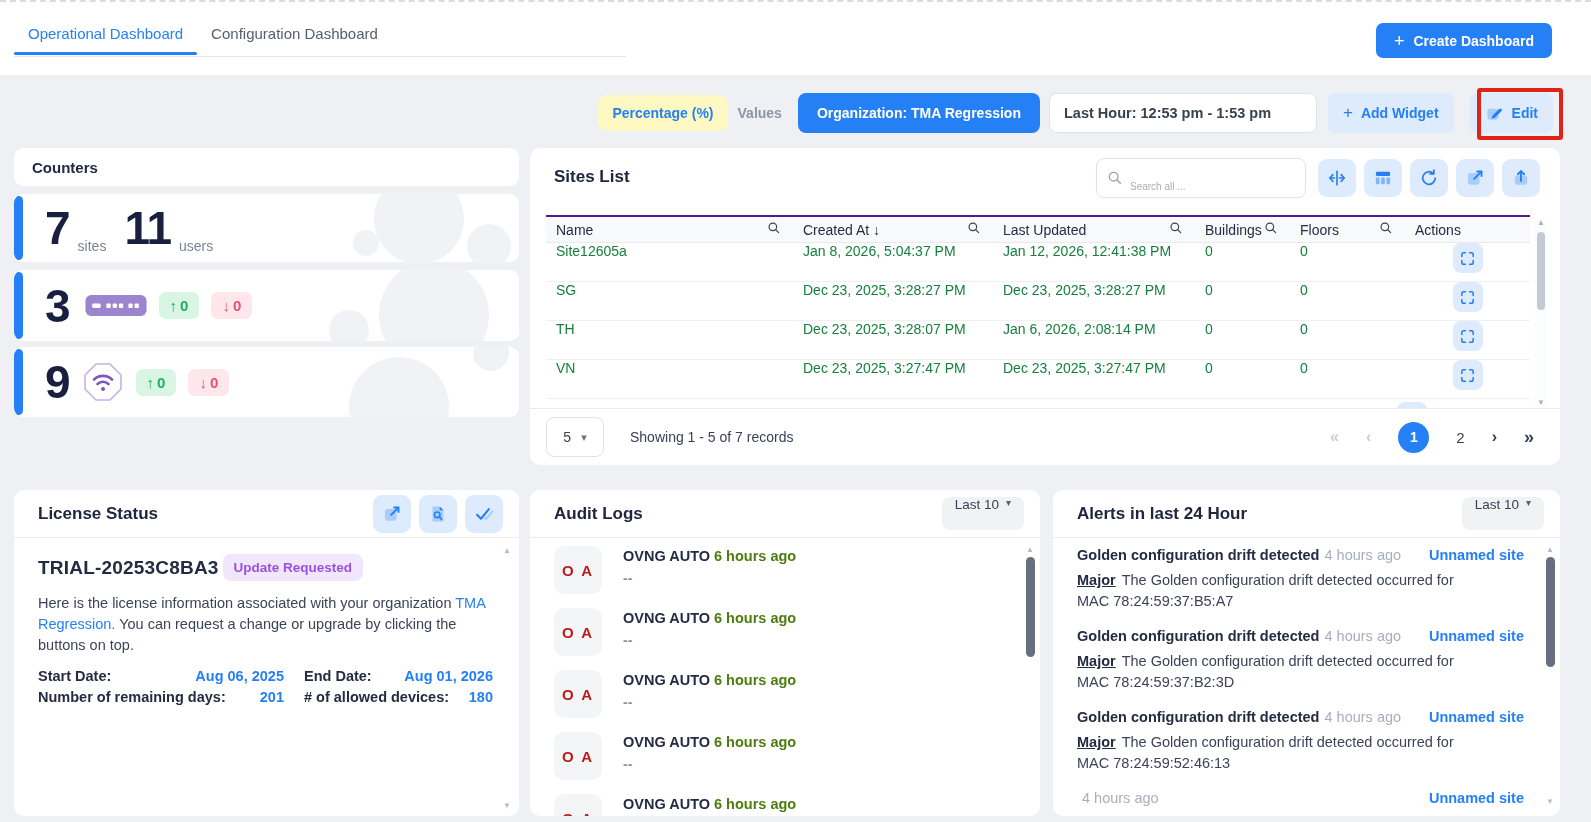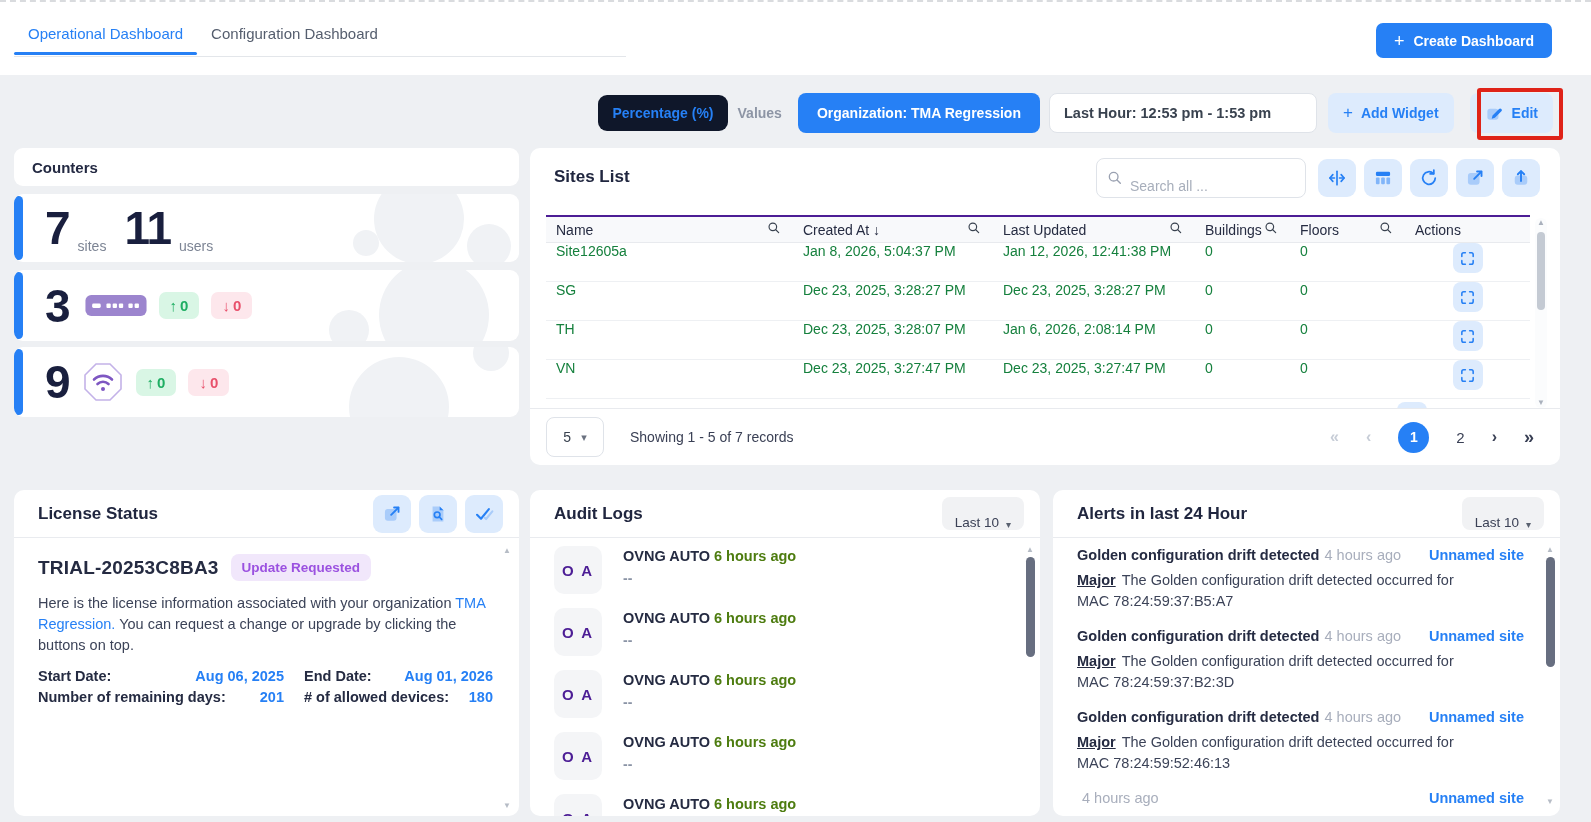--- a/index.html
+++ b/index.html
@@ -12,21 +12,21 @@
   .tabs { position:absolute; left:14px; top:17px; display:flex; align-items:flex-end; }
   .tabs-underline { position:absolute; left:14px; top:54px; width:612px; height:1px; background:#e3e6ea; }
   .tab { font-size:15px; color:#555e6e; padding:6px 14px 12px 14px; cursor:pointer; white-space:nowrap; }
   .tab.active { color:#2680f5; position:relative; }
   .tab.active::after { content:""; position:absolute; left:0; right:0; bottom:-1px; height:3px; background:#2680f5; border-radius:2px; }
   .create-btn { position:absolute; right:39px; top:21px; height:35px; padding:0 18px; background:#2680f5; color:#fff; border:none; border-radius:7px; font-size:14px; font-weight:700; display:flex; align-items:center; gap:9px; cursor:pointer; font-family:inherit; }
   .create-btn .plus { font-size:18px; font-weight:400; line-height:1; }
 
   
   .toolbar { position:absolute; top:93px; right:38px; height:40px; display:flex; align-items:center; }
-  .pct-pill { background:#0f172a; color:#2680f5; font-weight:700; font-size:14px; padding:10px 14px; border-radius:9px; cursor:pointer; }
+  .pct-pill { background:#fef9c3; color:#2680f5; font-weight:700; font-size:14px; padding:10px 14px; border-radius:9px; cursor:pointer; }
   .values-lbl { color:#8d95a5; font-weight:700; font-size:14px; margin:0 16px 0 10px; cursor:pointer; }
   .org-btn { background:#2680f5; color:#fff; font-weight:700; font-size:14px; height:40px; padding:0 19px; border:none; border-radius:8px; cursor:pointer; font-family:inherit; }
   .date-input { margin-left:9px; width:268px; height:40px; background:#fff; border:1px solid #dfe3e9; border-radius:8px; font-size:14.5px; font-weight:700; color:#39424f; padding:0 14px; font-family:inherit; }
   .soft-btn { background:#ddebfd; color:#2680f5; font-weight:700; font-size:14px; height:40px; border:none; border-radius:8px; display:flex; align-items:center; gap:8px; cursor:pointer; font-family:inherit; }
   .addw-btn { margin-left:11px; padding:0 15px; }
   .edit-btn { margin-left:16px; padding:0 15px; }
   .edit-highlight { position:absolute; left:1477px; top:88px; width:86px; height:52px; border:4px solid #df2318; border-radius:3px; pointer-events:none; z-index:40; }
 
   
   .counters-head { position:absolute; left:14px; top:148px; width:505px; height:38px; background:#fff; border-radius:9px; display:flex; align-items:center; padding-left:18px; font-size:15px; font-weight:700; color:#232942; }
@@ -43,21 +43,21 @@
 
   
   .panel { position:absolute; background:#fff; border-radius:10px; }
   .panel-title { font-size:17px; font-weight:700; color:#20263f; }
 
   
   #sites-panel { left:530px; top:148px; width:1030px; height:317px; }
   #sites-title { position:absolute; left:24px; top:19px; }
   .sites-tools { position:absolute; top:10px; right:20px; display:flex; align-items:center; gap:8px; }
   .search-box { width:210px; height:40px; border:1px solid #dfe3e9; border-radius:8px; display:flex; align-items:center; padding:0 10px; gap:7px; color:#9aa1b1; margin-right:4px; background:#fff; }
-  .search-box input { border:none; outline:none; font-size:14px; width:100%; font-family:inherit; color:#0369a1;margin-top:16px; }
+  .search-box input { border:none; outline:none; font-size:10px; width:100%; font-family:inherit; color:#0369a1;margin-top:16px; }
   .search-box input::placeholder { color:#a7aebb; }
   .icon-btn { width:38px; height:38px; border-radius:9px; background:#ddebfd; color:#2680f5; display:flex; align-items:center; justify-content:center; border:none; cursor:pointer; }
   .sites-table { position:absolute; left:16px; top:67px; width:984px; }
   .thead { display:flex; height:28px; background:#f8f9fb; border-top:2px solid #4c1d95; border-bottom:1px solid #e8eaee; align-items:center; font-size:14px; color:#262c42; }
   .th { display:flex; align-items:center; justify-content:space-between; padding:0 12px 0 10px; }
   .th .mag { color:#39424f; flex:none; }
   .trow { display:flex; height:39px; align-items:flex-start; border-bottom:1px solid #eef0f3; font-size:14px; color:#15803d; }
   .td { padding:0 10px; overflow:hidden; white-space:nowrap; }
   .c-name{width:247px;} .c-created{width:200px;} .c-updated{width:202px;} .c-build{width:95px;} .c-floor{width:115px;} .c-act{width:125px; display:flex; justify-content:center;}
   .act-btn { width:30px; height:30px; border-radius:8px; background:#ddebfd; color:#2680f5; border:none; display:flex; align-items:center; justify-content:center; cursor:pointer; }
@@ -71,42 +71,42 @@
   .page-size .caret { font-size:11px; color:#6b7280; }
   .showing { margin-left:26px; font-size:14px; color:#3a4055; }
   .pager { position:absolute; right:26px; display:flex; align-items:center; gap:27px; font-size:16px; }
   .pg-nav { color:#3a4055; cursor:pointer; font-weight:700; }
   .pg-nav.disabled { color:#c7cdd7; }
   .pg-num { color:#3a4055; cursor:pointer; font-size:15px; }
   .pg-current { width:31px; height:31px; border-radius:50%; background:#2680f5; color:#fff; display:flex; align-items:center; justify-content:center; font-size:14px; font-weight:700; cursor:pointer; }
 
   
   .card-head { position:absolute; left:0; right:0; top:0; height:48px; display:flex; align-items:center; padding:0 16px 0 24px; border-bottom:1px solid #e9ebef; }
-  .filter-btn { margin-left:auto; height:33px; background:#f1f2f4; border:none; border-radius:8px; padding:0 13px; font-size:13.5px; color:#3a4055; display:flex; align-items:flex-end; gap:7px; cursor:pointer; font-family:inherit; }
+  .filter-btn { margin-left:auto; height:33px; background:#f1f2f4; border:none; border-radius:8px; padding:0 13px; font-size:13.5px; color:#3a4055; display:flex; align-items:flex-start; gap:7px; cursor:pointer; font-family:inherit; }
   .filter-btn .caret { font-size:10px; color:#5a6270; }
   .tiny-arrow { position:absolute; font-size:8px; color:#b6bcc6; }
 
   
   #license-panel { left:14px; top:490px; width:505px; height:326px; }
   .lic-body { position:absolute; left:24px; right:26px; top:48px; }
-  .lic-row1 { display:flex; align-items:center; gap:12px; margin-top:16px; }
+  .lic-row1 { display:flex; align-items:center; gap:4px; margin-top:16px; }
   .lic-name { font-size:19px; font-weight:700; color:#252b42; letter-spacing:.2px; }
   .lic-badge { background:#f1e7fb; color:#9b51e0; font-size:13.5px; font-weight:700; padding:6px 11px; border-radius:8px; }
   .lic-desc { margin-top:12px; font-size:14.5px; color:#3c4358; line-height:1.45; }
   .lic-desc a { color:#2680f5; text-decoration:none; }
   .lic-grid { margin-top:12px; display:grid; grid-template-columns:246px 1fr; column-gap:20px; row-gap:5px; }
   .lic-pair { display:flex; justify-content:space-between; font-size:14.5px; }
   .lic-label { font-weight:700; color:#252b42; }
   .lic-value { font-weight:700; color:#2680f5; }
 
   
   #audit-panel { left:530px; top:490px; width:510px; height:326px; overflow:hidden; }
   .audit-list { position:absolute; left:0; right:20px; top:49px; bottom:0; overflow:hidden; }
   .audit-item { display:flex; gap:21px; padding:7px 0 7px 24px; height:62px; }
-  .avatar { width:48px; height:48px; border-radius:10px; background:#f4f5f7; color:#4c1d95; font-size:15px; font-weight:700; display:flex; align-items:center; justify-content:center; letter-spacing:2px; flex:none; }
+  .avatar { width:48px; height:48px; border-radius:10px; background:#f4f5f7; color:#b91c1c; font-size:15px; font-weight:700; display:flex; align-items:center; justify-content:center; letter-spacing:2px; flex:none; }
   .audit-line1 { font-size:14.5px; font-weight:700; color:#252b42; margin-top:2px; }
   .audit-time { font-weight:700; color:#4d7c0f; margin-left:4px; }
   .audit-detail { font-size:14px; color:#8a93a5; margin-top:6px; font-weight:700; }
   .panel-scroll { position:absolute; right:5px; top:55px; bottom:10px; width:10px; display:flex; flex-direction:column; align-items:center; }
   .panel-scroll .thumb { width:9px; background:#676e80; border-radius:5px; }
 
   
   #alerts-panel { left:1053px; top:490px; width:507px; height:326px; overflow:hidden; }
   .alerts-list { position:absolute; left:24px; right:36px; top:57px; bottom:0; overflow:hidden; }
   .alert-item { margin-bottom:17px; }

